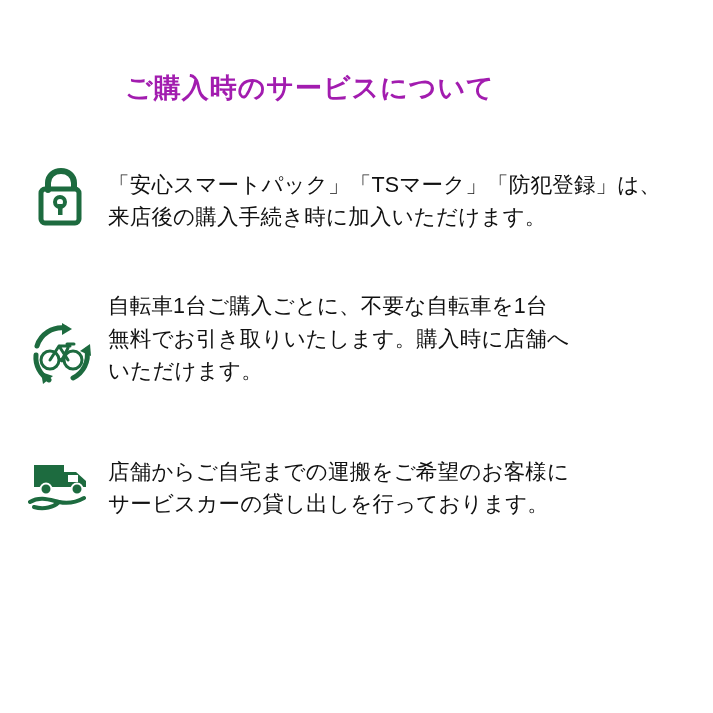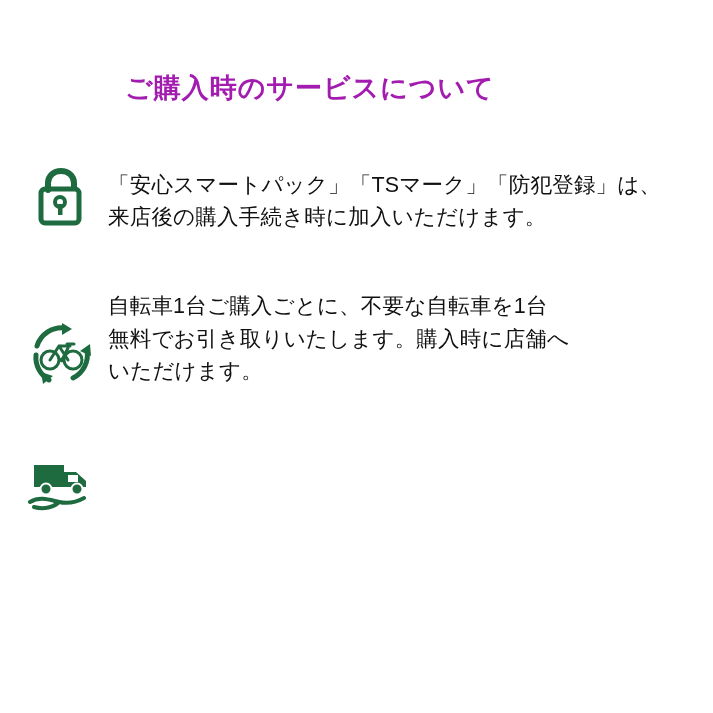--- a/index.html
+++ b/index.html
@@ -137,15 +137,23 @@
         <path d="M36 17 H48 L58 26 V32 H36 Z" fill="#1d6b3f"></path>
         <rect x="40" y="20" width="10" height="7" fill="#ffffff"></rect>
 
         <circle cx="18" cy="34" r="5.5" fill="#1d6b3f" stroke="#ffffff" stroke-width="2"></circle>
         <circle cx="49" cy="34" r="5.5" fill="#1d6b3f" stroke="#ffffff" stroke-width="2"></circle>
 
         <path d="M2 47 C12 41 22 45 31 47 C38 48.5 47 48 56 43" fill="none" stroke="#1d6b3f" stroke-width="4" stroke-linecap="round"></path>
         <path d="M31 47 C26 52 16 55 6 52" fill="none" stroke="#1d6b3f" stroke-width="4" stroke-linecap="round"></path>
       </svg>
     </div>
+    <div class="text-box">
+      <div class="line">
+        <span>店舗からご自宅までの運搬をご希望のお客様に</span>
+      </div>
+      <div class="line">
+        <span class="b">サービスカーの貸し出し</span><span>を行っております。</span>
+      </div>
+    </div>
   </div>
 
 </div>
 
 </body></html>

